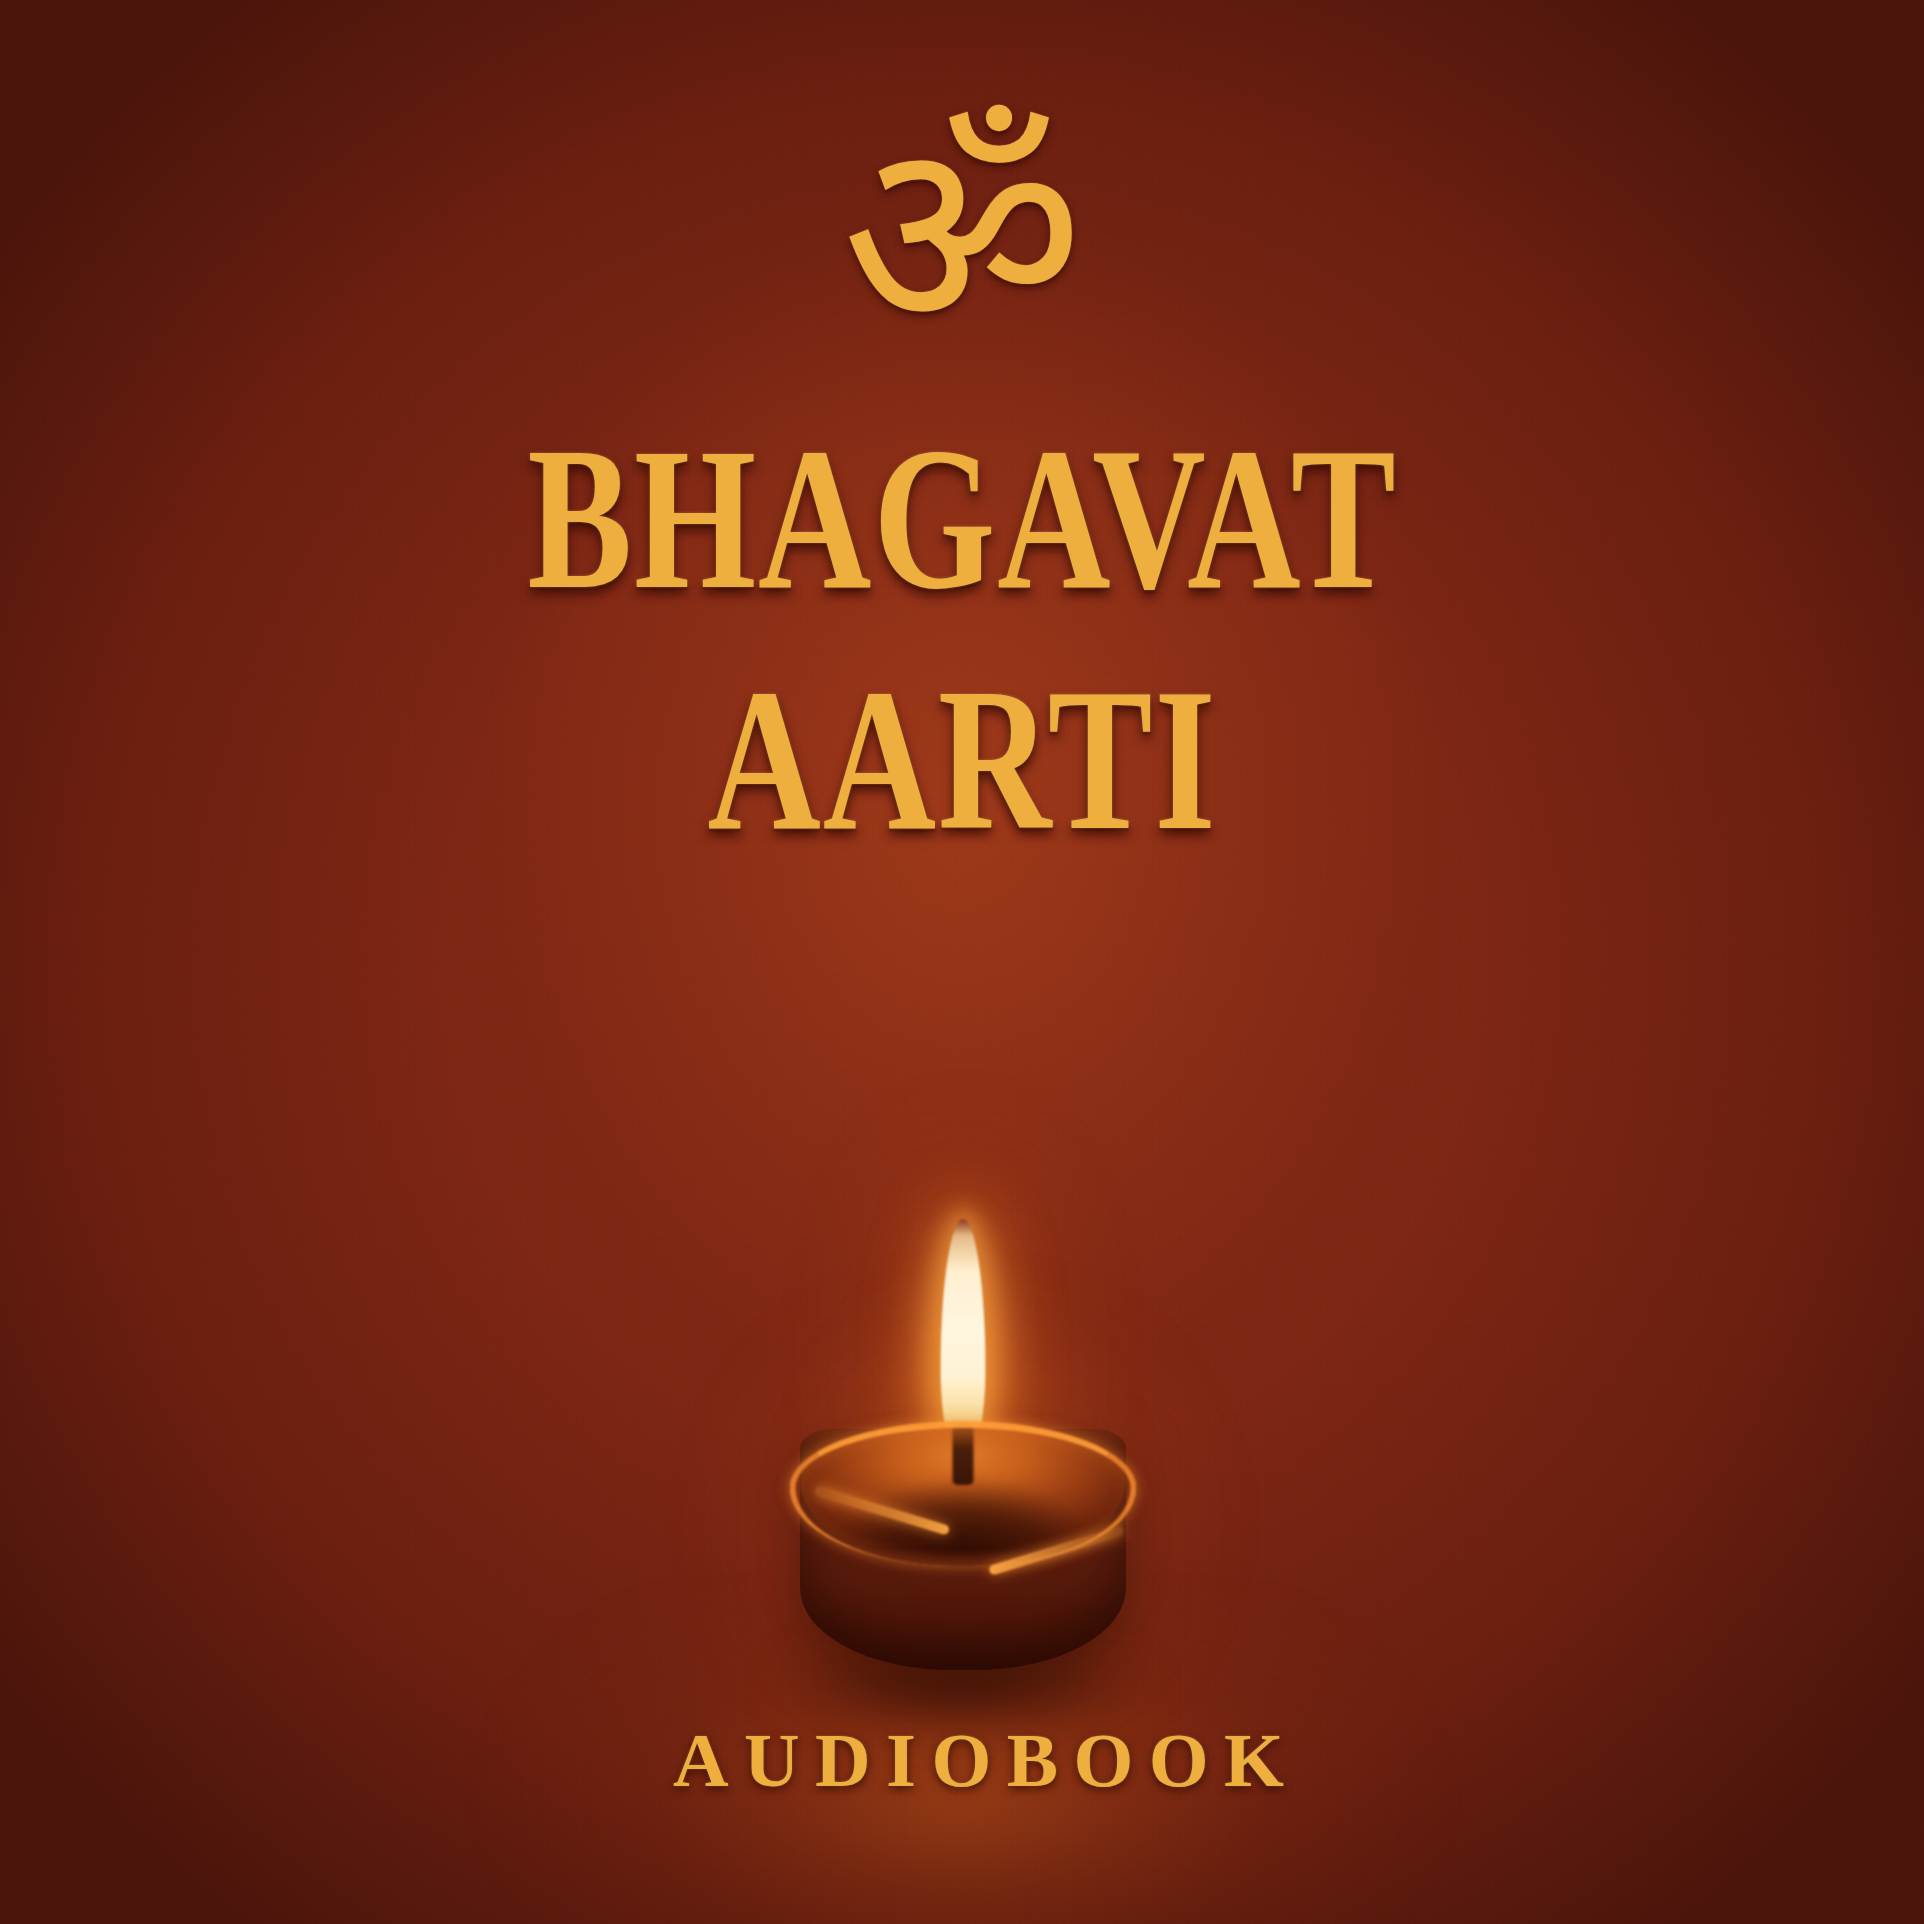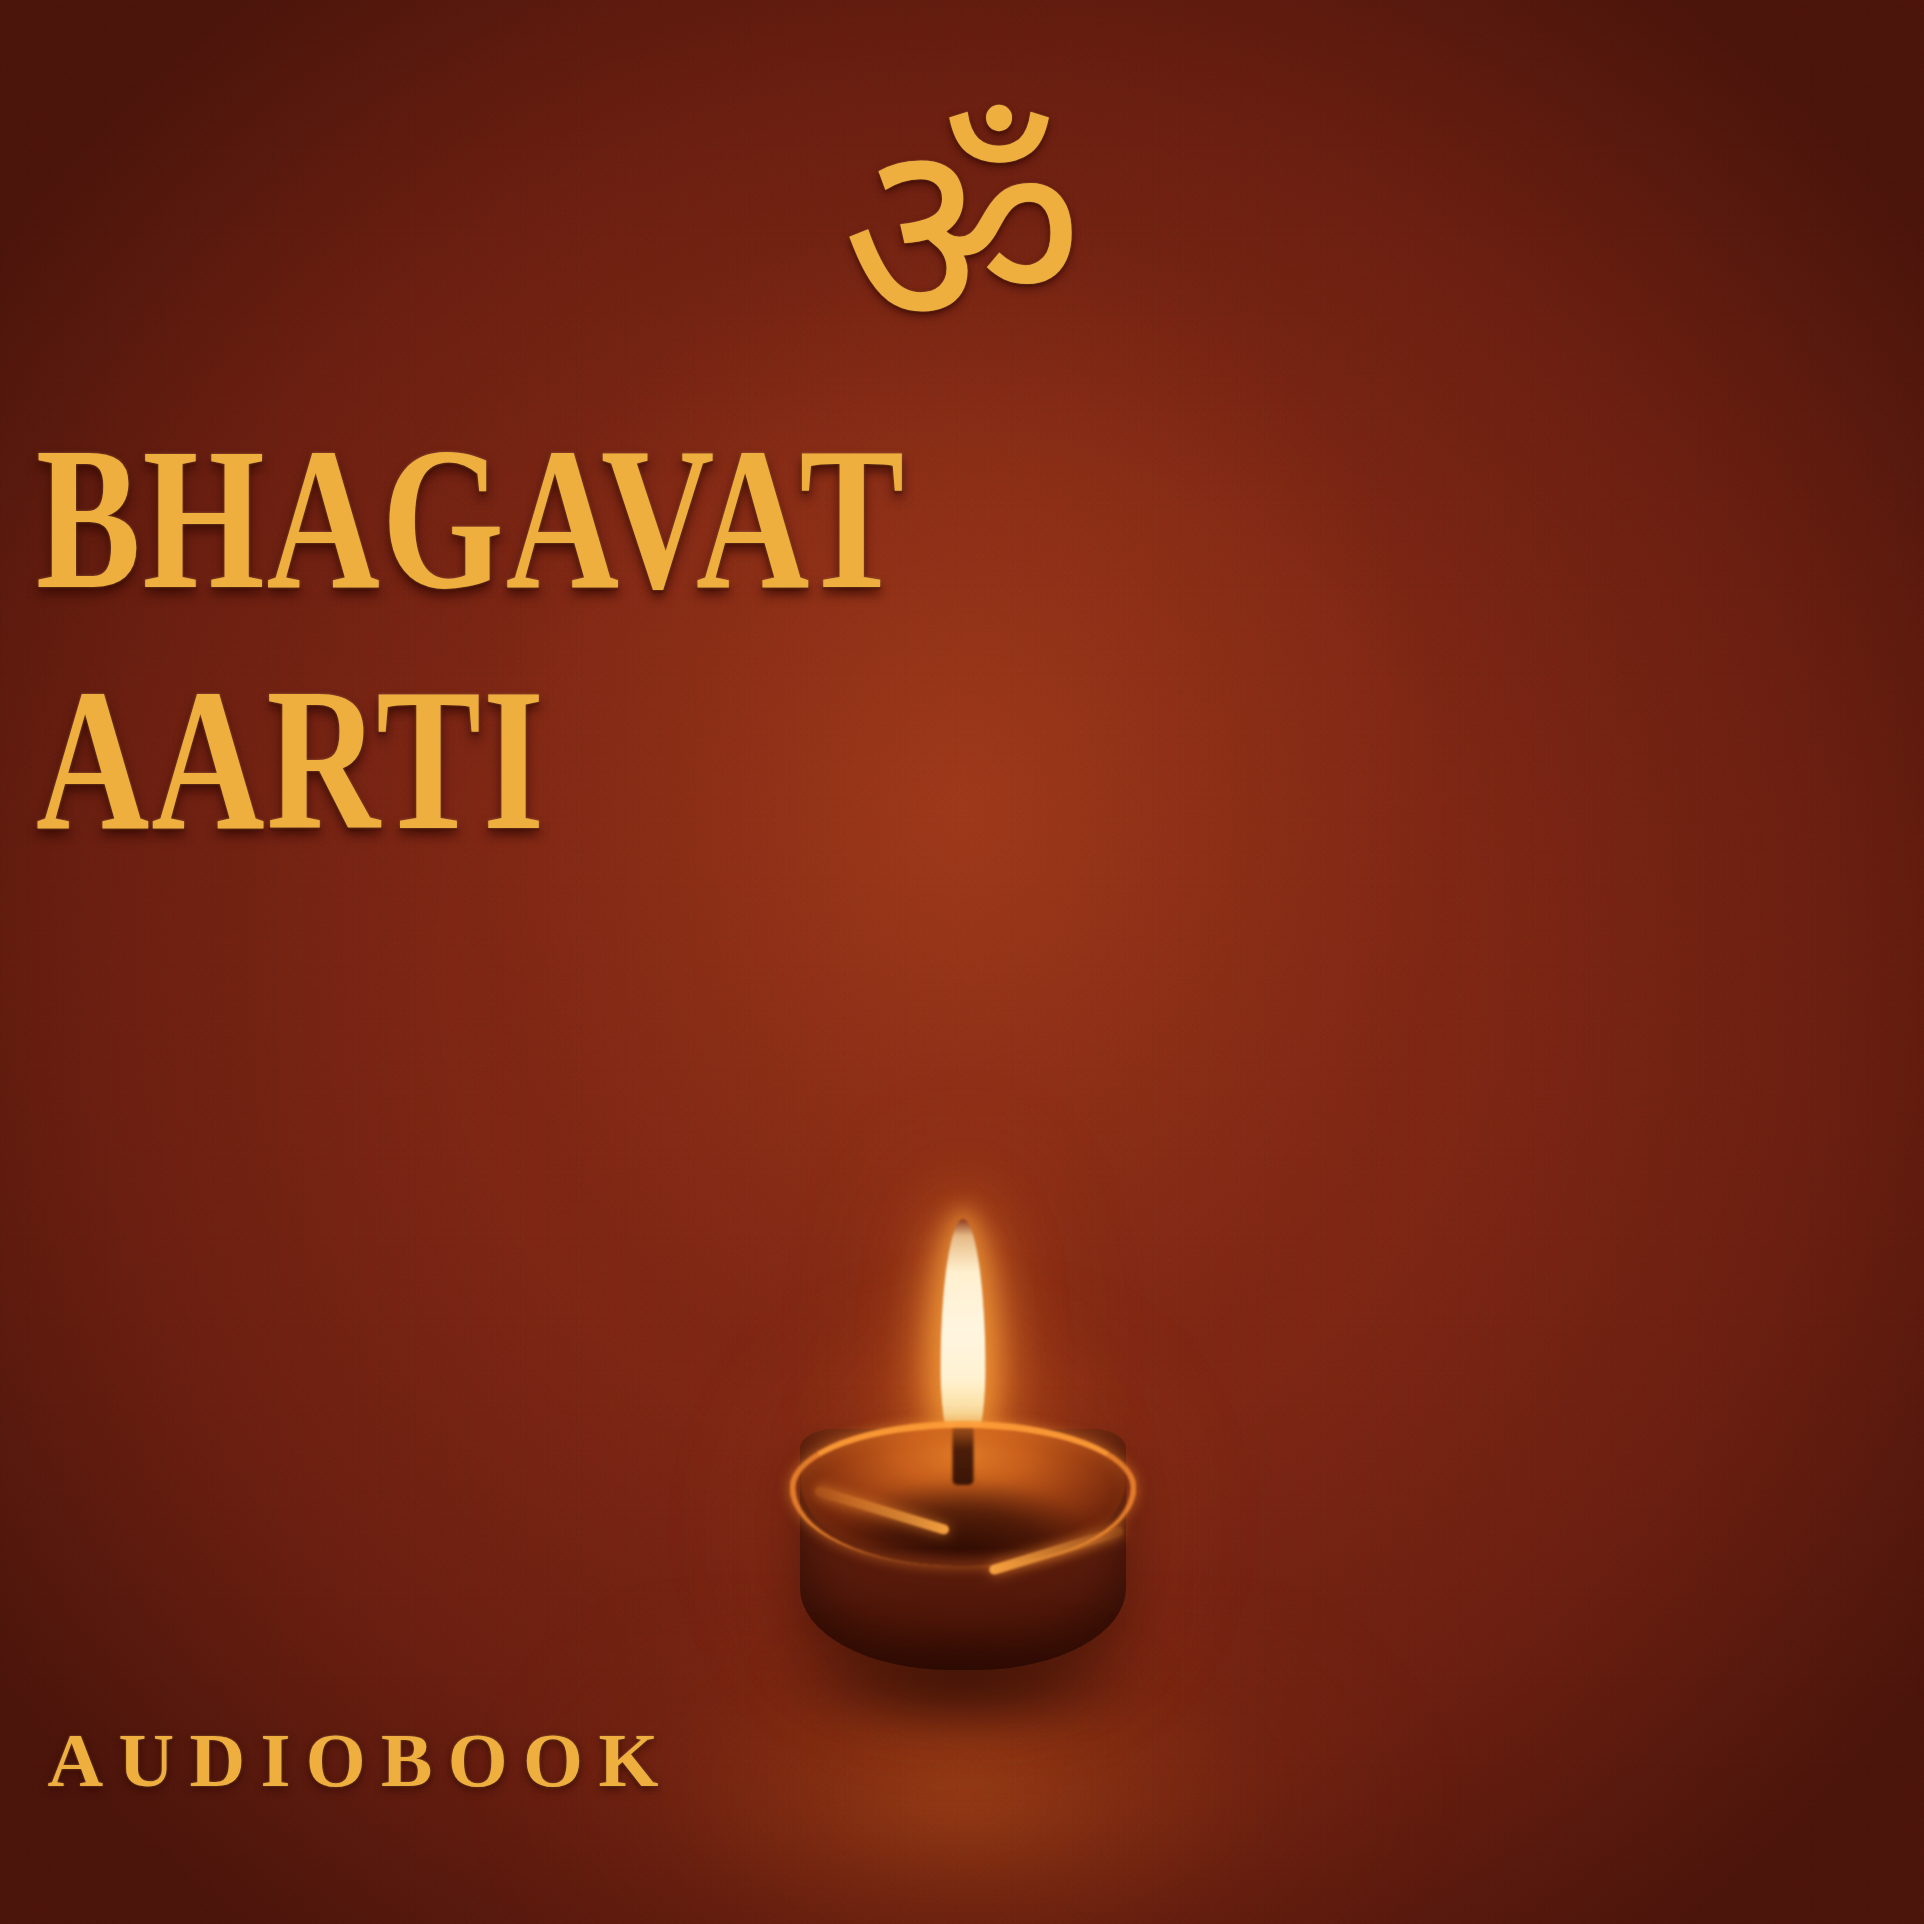--- a/index.html
+++ b/index.html
@@ -116,21 +116,21 @@
       0 4px 8px rgba(56, 10, 4, 0.75),
       0 1.6px 2.4px rgba(70, 14, 5, 0.85);
     display: block;
   }
 
   .title-block {
     position: absolute;
     left: 0;
     right: 0;
     top: 417px;
-    padding-left: 36px;
+    text-align: center;
   }
   .title-line {
     display: block;
     font-family: "Liberation Serif", "DejaVu Serif", serif;
     font-weight: 700;
     color: #eeaf3e;
     letter-spacing: 0.012em;
     transform: scaleY(1.30);
     transform-origin: top center;
     text-shadow:
@@ -361,21 +361,21 @@
       rgba(46, 10, 3, 0.42) 42%,
       rgba(60, 14, 4, 0.0) 78%);
     filter: blur(22.5px);
   }
 
   .audiobook-wrap {
     position: absolute;
     left: 0;
     right: 0;
     top: 1716px;
-    text-align: left;
+    text-align: center;
     padding-left: 32px;
   }
   .audiobook {
     display: inline-block;
     font-family: "Liberation Serif", "DejaVu Serif", serif;
     font-weight: 700;
     font-size: 77px;
     line-height: 88px;
     color: #eeaf3e;
     letter-spacing: 0.20em;

